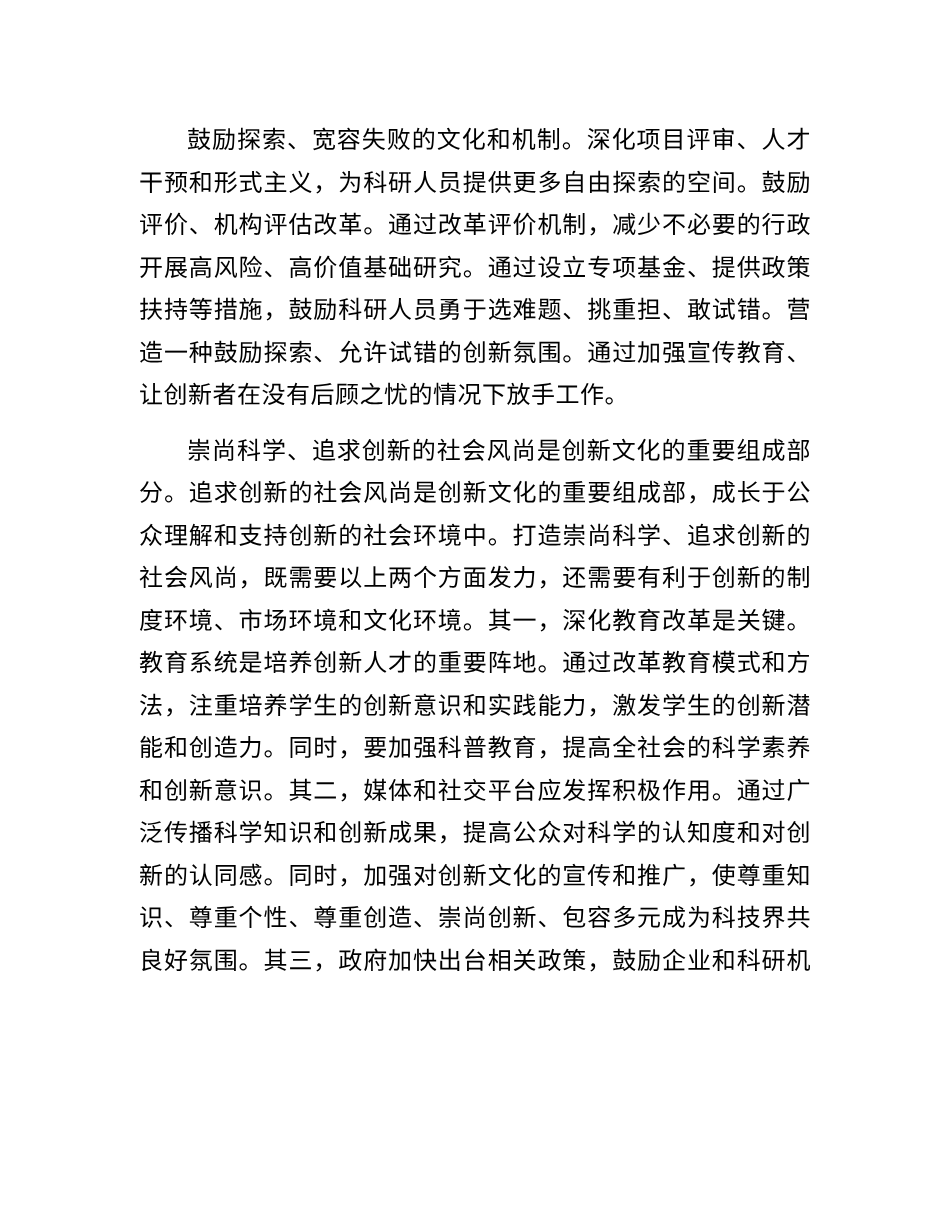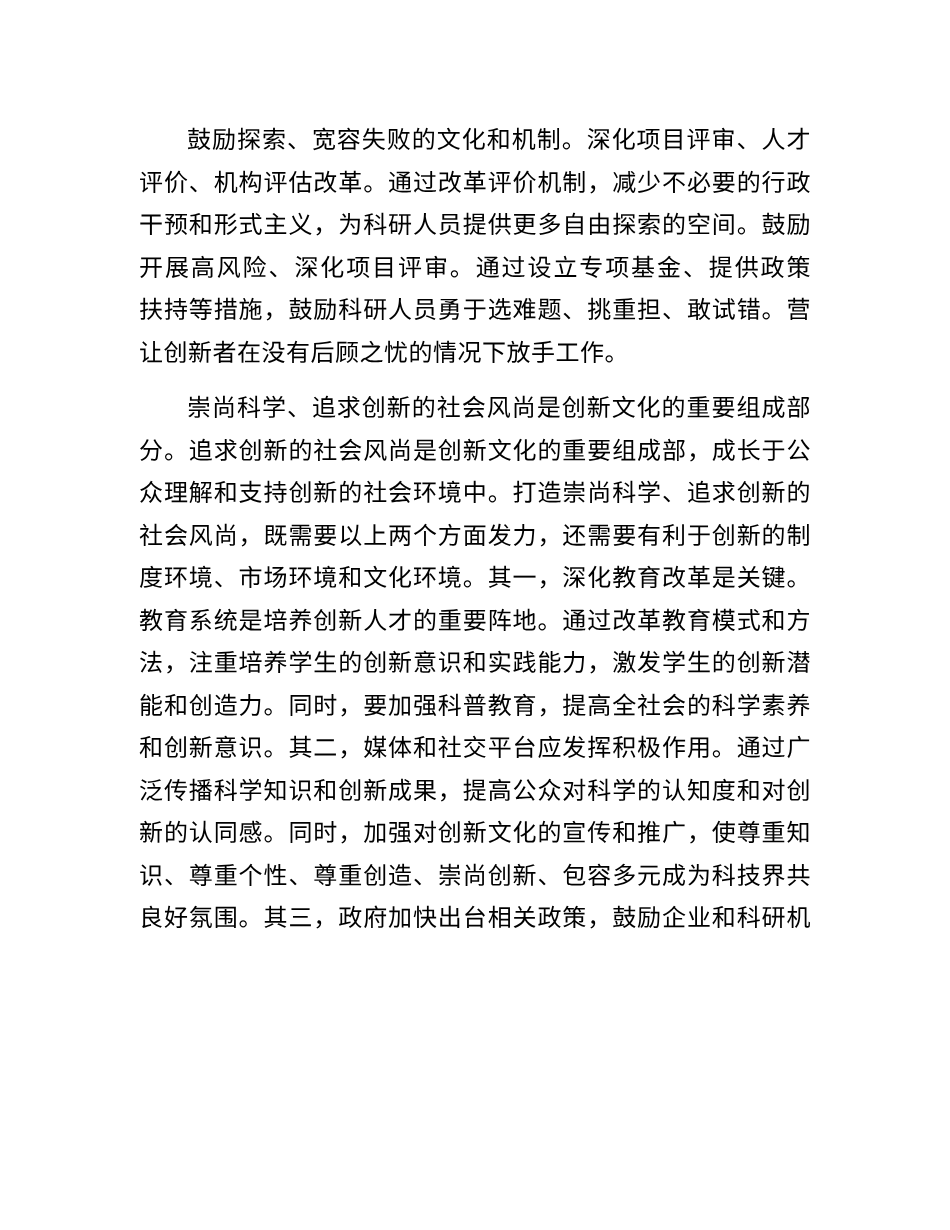--- a/index.html
+++ b/index.html
@@ -49,24 +49,25 @@
   }
 </style>
 </head>
 <body>
 
 <div class="page">
   <div class="text-block">
 
     <div class="para">
       <div class="line first">鼓励探索、宽容失败的文化和机制。深化项目评审、人才</div>
+      <div class="line">干预和形式主义，为科研人员提供更多自由探索的空间。鼓励</div>
       <div class="line">评价、机构评估改革。通过改革评价机制，减少不必要的行政</div>
-      <div class="line">干预和形式主义，为科研人员提供更多自由探索的空间。鼓励</div>
-      <div class="line">开展高风险、深化项目评审。通过设立专项基金、提供政策</div>
+      <div class="line">开展高风险、高价值基础研究。通过设立专项基金、提供政策</div>
       <div class="line">扶持等措施，鼓励科研人员勇于选难题、挑重担、敢试错。营</div>
+      <div class="line">造一种鼓励探索、允许试错的创新氛围。通过加强宣传教育、</div>
       <div class="line short-last">让创新者在没有后顾之忧的情况下放手工作。</div>
     </div>
 
     <div class="para">
       <div class="line first">崇尚科学、追求创新的社会风尚是创新文化的重要组成部</div>
       <div class="line">分。追求创新的社会风尚是创新文化的重要组成部，成长于公</div>
       <div class="line">众理解和支持创新的社会环境中。打造崇尚科学、追求创新的</div>
       <div class="line">社会风尚，既需要以上两个方面发力，还需要有利于创新的制</div>
       <div class="line">度环境、市场环境和文化环境。其一，深化教育改革是关键。</div>
       <div class="line">教育系统是培养创新人才的重要阵地。通过改革教育模式和方</div>

